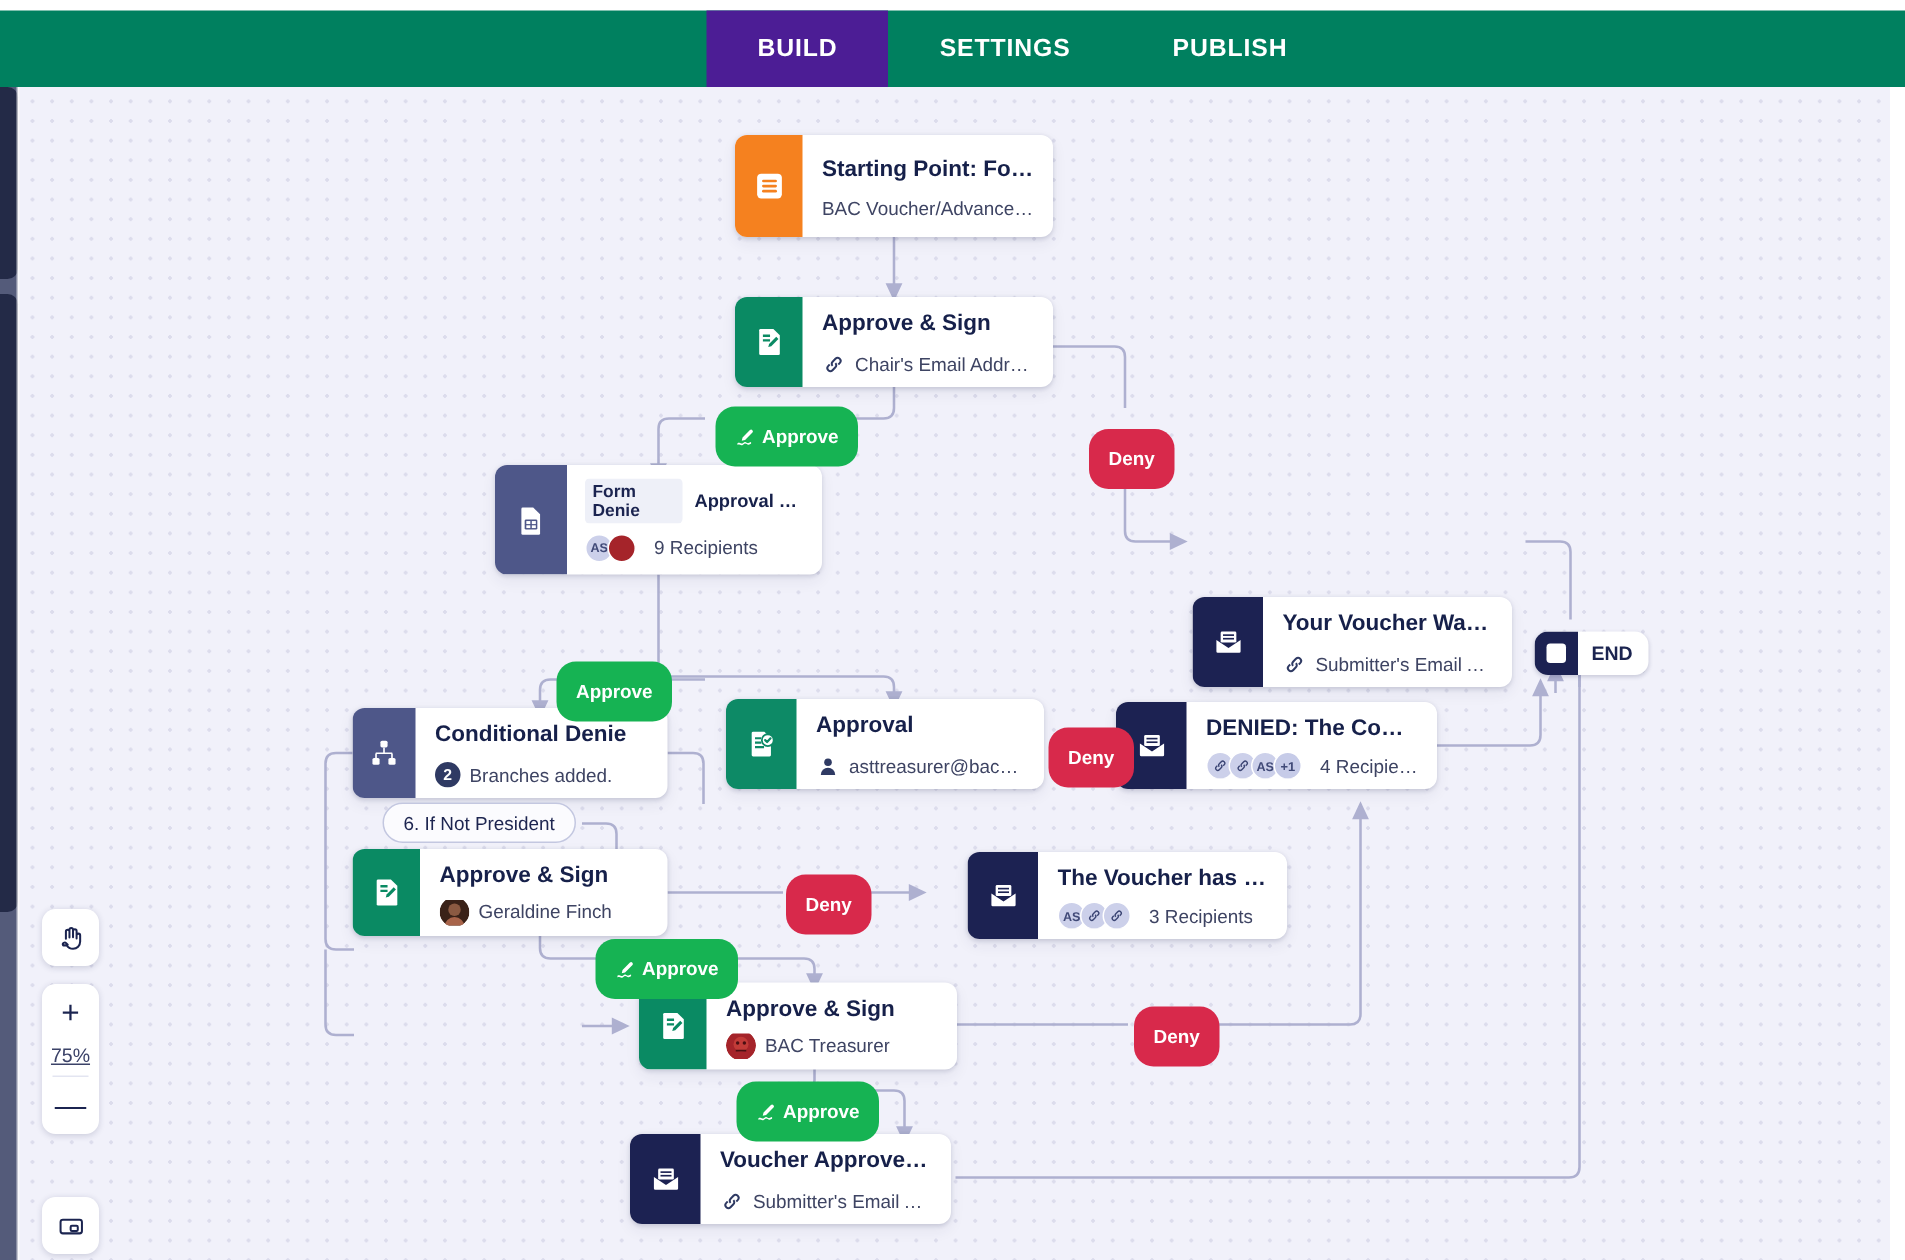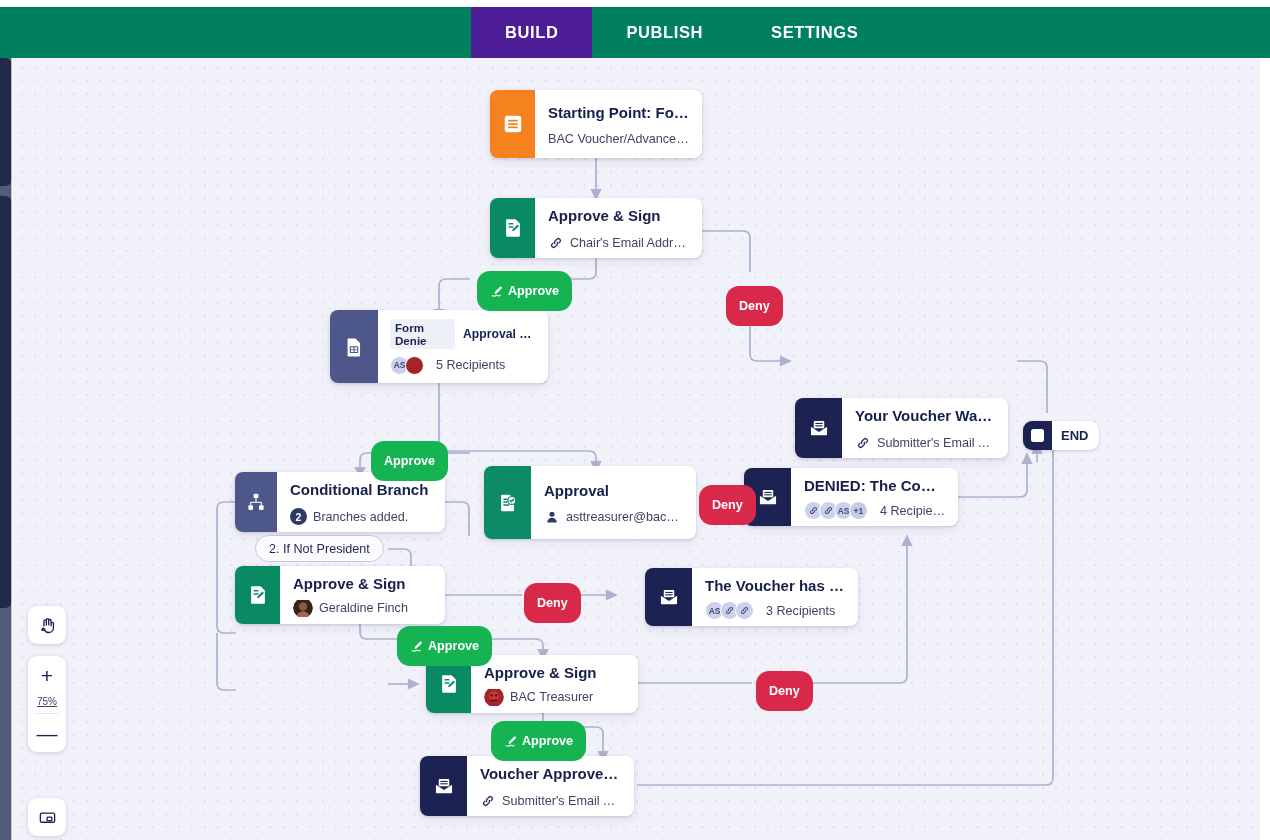--- a/index.html
+++ b/index.html
@@ -179,33 +179,33 @@
     display: flex; flex-direction: column; align-items: center;
     z-index: 7;
   }
   .zc-btn {
     width: 38px; height: 38px; display: flex; align-items: center;
     justify-content: center; cursor: pointer; color: #1b2450;
   }
   .zc-btn svg { width: 19px; height: 19px; }
   .zc-btn svg path, .zc-btn svg rect { fill: none; stroke: #1b2450; stroke-width: 1.7; }
   .zc-plus, .zc-minus { font-size: 21px; color: #1b2450; line-height: 1; }
-  .zc-level { font-size: 10px; color: #3b4268; padding: 2px 0 6px; text-decoration: underline; }
+  .zc-level { font-size: 13px; color: #3b4268; padding: 2px 0 6px; text-decoration: underline; }
   .zc-sep { width: 24px; height: 1px; background: #e3e5f1; }
 </style>
 </head>
 <body>
 
 <div id="root">
 
   <div class="topbar">
     <div class="tab-spacer-left"></div>
     <div class="tab active">BUILD</div>
+    <div class="tab">SETTINGS</div>
     <div class="tab">PUBLISH</div>
-    <div class="tab">SETTINGS</div>
   </div>
 
   <div class="canvas">
     <div class="canvas-white-right"></div>
 
     <svg class="edges">
       <defs>
         <marker id="ar" markerWidth="9" markerHeight="9" refX="4.2" refY="4.2" orient="auto">
           <path d="M0.6,0.9 L7.6,4.2 L0.6,7.5 Z" class="arrowfill"></path>
         </marker>
@@ -307,21 +307,21 @@
       <div class="node-body" style="padding:8px 12px;">
         <div class="title-row">
           <span class="field-tag">Form Denie</span>
           <span class="tt">Approval Flo...</span>
         </div>
         <div class="node-sub">
           <span class="chips">
             <span class="chip">AS</span>
             <span class="chip photo-r"></span>
           </span>
-          <span class="subtext">5 Recipients</span>
+          <span class="subtext">9 Recipients</span>
         </div>
       </div>
     </div>
 
     <div class="node" style="left:795px; top:340px; width:213px; height:60px;">
       <div class="node-icon ic-navy" style="width:47px;flex:0 0 47px;">
         <svg viewBox="0 0 24 24">
             <rect x="6.3" y="4.4" width="11.4" height="8" rx="1" fill="#fff"></rect>
             <rect x="8" y="6.4" width="8" height="1.2" fill="#1c2252"></rect>
             <rect x="8" y="9" width="8" height="1.2" fill="#1c2252"></rect>
@@ -343,29 +343,29 @@
     <div class="node" style="left:235px; top:414px; width:210px; height:60px;">
       <div class="node-icon ic-slate" style="width:42px;flex:0 0 42px;">
         <svg viewBox="0 0 24 24">
             <rect x="9.4" y="3" width="5.2" height="5" rx="1.2" fill="#fff"></rect>
             <rect x="3.6" y="15.6" width="5.2" height="5" rx="1.2" fill="#fff"></rect>
             <rect x="15.2" y="15.6" width="5.2" height="5" rx="1.2" fill="#fff"></rect>
             <path fill="#fff" d="M11.4 8h1.2v3.6h-1.2zM6 11.6h12v1.2H6zM5.6 12.4h1.2v3.3H5.6zM17.2 12.4h1.2v3.3h-1.2z"></path>
           </svg>
       </div>
       <div class="node-body">
-        <div class="node-title">Conditional Branch</div>
+        <div class="node-title">Conditional Denie</div>
         <div class="node-sub">
           <span class="count-badge">2</span>
           <span class="subtext">Branches added.</span>
         </div>
       </div>
     </div>
 
-    <div class="node" style="left:484px; top:408px; width:212px; height:73px;">
+    <div class="node" style="left:484px; top:408px; width:212px; height:60px;">
       <div class="node-icon ic-green2" style="width:47px;flex:0 0 47px;">
         <svg viewBox="0 0 24 24">
             <path fill="#fff" d="M5.5 3h8.2l4.8 4.7v12.3a1 1 0 0 1-1 1H5.5a1 1 0 0 1-1-1V4a1 1 0 0 1 1-1z"></path>
             <path fill="#0d8a66" d="M6.9 7h4.6v1.6H6.9zM6.9 10.2h4.6v1.6H6.9zM6.9 13.4h6.6V15H6.9z"></path>
             <circle cx="16.2" cy="9.2" r="4.3" fill="#fff" stroke="#0d8a66" stroke-width="1.3"></circle>
             <path fill="none" stroke="#0d8a66" stroke-width="1.6" stroke-linecap="round" stroke-linejoin="round" d="M14.3 9.2l1.4 1.4 2.5-2.7"></path>
           </svg>
       </div>
       <div class="node-body">
         <div class="node-title">Approval</div>
@@ -550,21 +550,21 @@
       <span>Deny</span>
     </div>
 
     <div class="badge approve" style="left:491px; top:663px;">
       <svg viewBox="0 0 24 24">
           <path d="M18.4 3.2a2.2 2.2 0 0 1 3.1 3.1l-9.1 9.1-4.1 1 1-4.1zM3 19.4c2.2-1.6 3.6.9 5.8.2 1.4-.4 2-1.8 3.5-1.9 1.8-.1 2.4 1.8 4.2 1.5 1.3-.2 2-1.3 3.3-1.2v2c-1.1-.1-1.7 1-3 1.2-1.9.3-2.6-1.5-4.4-1.4-1.4.1-2 1.5-3.5 1.9-2.3.6-3.8-1.7-5.9-.3z"></path>
         </svg>
       <span>Approve</span>
     </div>
 
-    <div class="pill" style="left:255px; top:477px;">2. If Not President</div>
+    <div class="pill" style="left:255px; top:477px;">6. If Not President</div>
 
     <div class="zc" style="left:28px; top:548px;">
       <div class="zc-btn">
         <svg viewBox="0 0 24 24">
             <path d="M7.5 12.5V6.3a1.5 1.5 0 0 1 3 0v5M10.5 11V4.9a1.5 1.5 0 0 1 3 0V11M13.5 11.2V5.9a1.5 1.5 0 0 1 3 0v6.4M16.5 9.6a1.5 1.5 0 0 1 3 0v5.2c0 3.4-2.6 6.1-6 6.1-2.4 0-4.2-1-5.4-3L5.2 18a1.6 1.6 0 0 1 .5-2.2 1.6 1.6 0 0 1 2 .3l1.3 1.4" stroke-linecap="round" stroke-linejoin="round"></path>
           </svg>
       </div>
     </div>
 
     <div class="zc" style="left:28px; top:598px; width:38px;">

